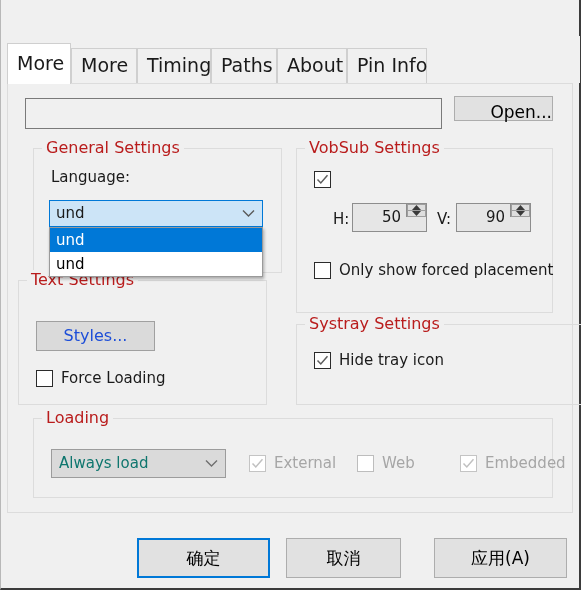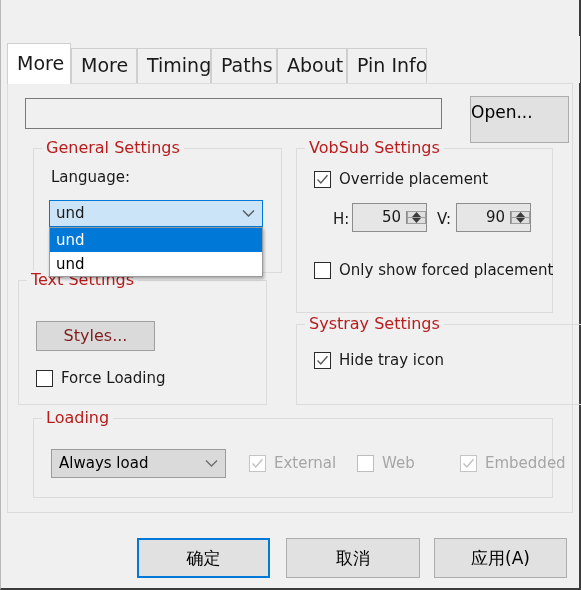--- a/index.html
+++ b/index.html
@@ -109,31 +109,30 @@
     font-size: 15px;
     color: #333333;
     padding: 0 5px;
     line-height: 29px;
     overflow: hidden;
     white-space: nowrap;
   }
   #open-button {
     position: absolute;
     left: 446px; top: 12px;
-    width: 99px; height: 47px;
+    width: 99px; height: 25px;
     box-sizing: border-box;
     background: #e1e1e1;
     border: 1px solid #adadad;
     font-family: "DejaVu Sans", sans-serif;
     font-size: 17px;
     color: #000000;
-    text-align: left;
+    text-align: right;
     line-height: 31px;
     cursor: default;
-    margin-left: 16px;
   }
 
   
   .group {
     position: absolute;
     box-sizing: border-box;
     border: 1px solid #dcdcdc;
     background: transparent;
   }
   .group-title {
@@ -216,21 +215,21 @@
   
   #styles-button {
     position: absolute;
     left: 17px; top: 40px;
     width: 119px; height: 30px;
     box-sizing: border-box;
     background: #dadada;
     border: 1px solid #a0a0a0;
     font-family: "DejaVu Sans", sans-serif;
     font-size: 16px;
-    color: #7f1d1d;
+    color: #1d4ed8;
     text-align: center;
     line-height: 28px;
     cursor: default;
   }
 
   
   .checkbox-row {
     position: absolute;
     display: flex;
     align-items: center;
@@ -257,21 +256,21 @@
   .checkbox-row.disabled .cbox-label { color: #a6a6a6; }
 
   
   .spinner {
     position: absolute;
     height: 29px;
     box-sizing: border-box;
     border: 1px solid #8d8d8d;
     background: #e6e6e6;
     display: flex;
-    align-items: center;
+    align-items: flex-start;
   }
   .spin-value {
     flex: 1 1 auto;
     text-align: right;
     padding-right: 5px;
     font-family: "DejaVu Sans", sans-serif;
     font-size: 15px;
     color: #1a1a1a;
     line-height: 27px;
   }
@@ -303,21 +302,21 @@
     background: #dadada;
     border: 1px solid #9c9c9c;
     cursor: default;
   }
   #combo-loading .combo-text {
     position: absolute;
     left: 7px; top: 0;
     line-height: 27px;
     font-family: "DejaVu Sans", sans-serif;
     font-size: 15px;
-    color: #000000;
+    color: #0f766e;
   }
 
   
   .dlg-button {
     position: absolute;
     top: 538px;
     height: 40px;
     box-sizing: border-box;
     background: #e1e1e1;
     border: 1px solid #adadad;
@@ -326,21 +325,21 @@
     color: #000000;
     text-align: center;
     line-height: 38px;
     cursor: default;
   }
   .dlg-button.default {
     border: 2px solid #0078d7;
     line-height: 36px;
   }
   #btn-ok     { left: 136px; width: 133px; }
-  #btn-cancel { left: 285px; width: 134px; }
+  #btn-cancel { left: 285px; width: 115px; }
   #btn-apply  { left: 433px; width: 133px; }
 </style>
 </head>
 <body>
 
 <div id="dialog">
 
   <div id="titlebar">
     <div id="title-text">属性</div>
     <div id="close-button">
@@ -407,21 +406,20 @@
 
     <div class="group" id="grp-vobsub">
       <div class="group-title">VobSub Settings</div>
 
       <div class="checkbox-row" style="left:17px;top:22px;">
         <span class="cbox">
           <svg width="13" height="13" viewBox="0 0 13 13">
             <polyline points="1.5,6.5 4.8,10 11.5,2.3" fill="none" stroke="#5e5e5e" stroke-width="1.5"></polyline>
           </svg>
         </span>
-        <span class="cbox-label">Override placement</span>
       </div>
 
       <div class="field-label" style="left:36px;top:61px;">H:</div>
       <div class="spinner" style="left:55px;top:54px;width:75px;">
         <span class="spin-value">50</span>
         <span class="spin-buttons">
           <span class="spin-up">
             <svg width="9" height="5" viewBox="0 0 9 5">
               <polygon points="4.5,0 9,5 0,5" fill="#3a3a3a"></polygon>
             </svg>

